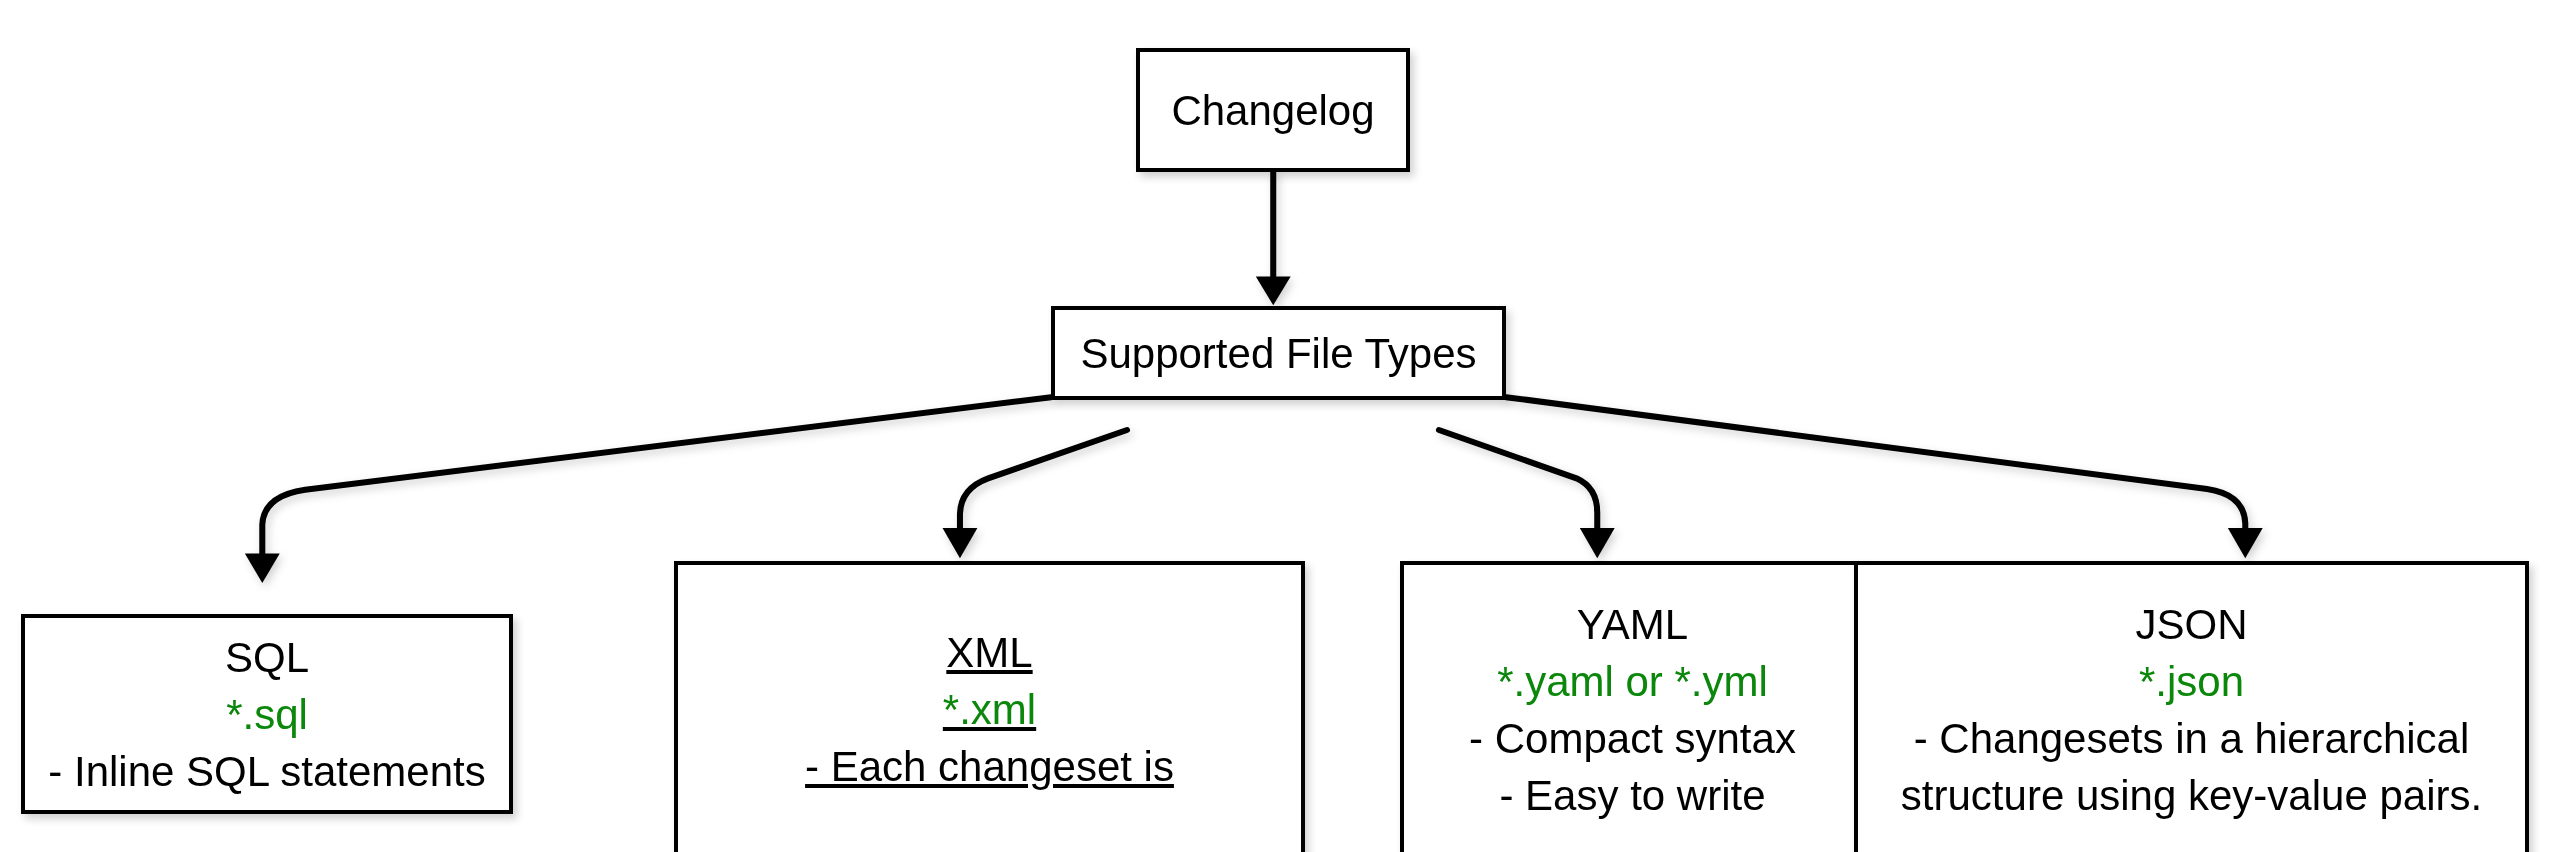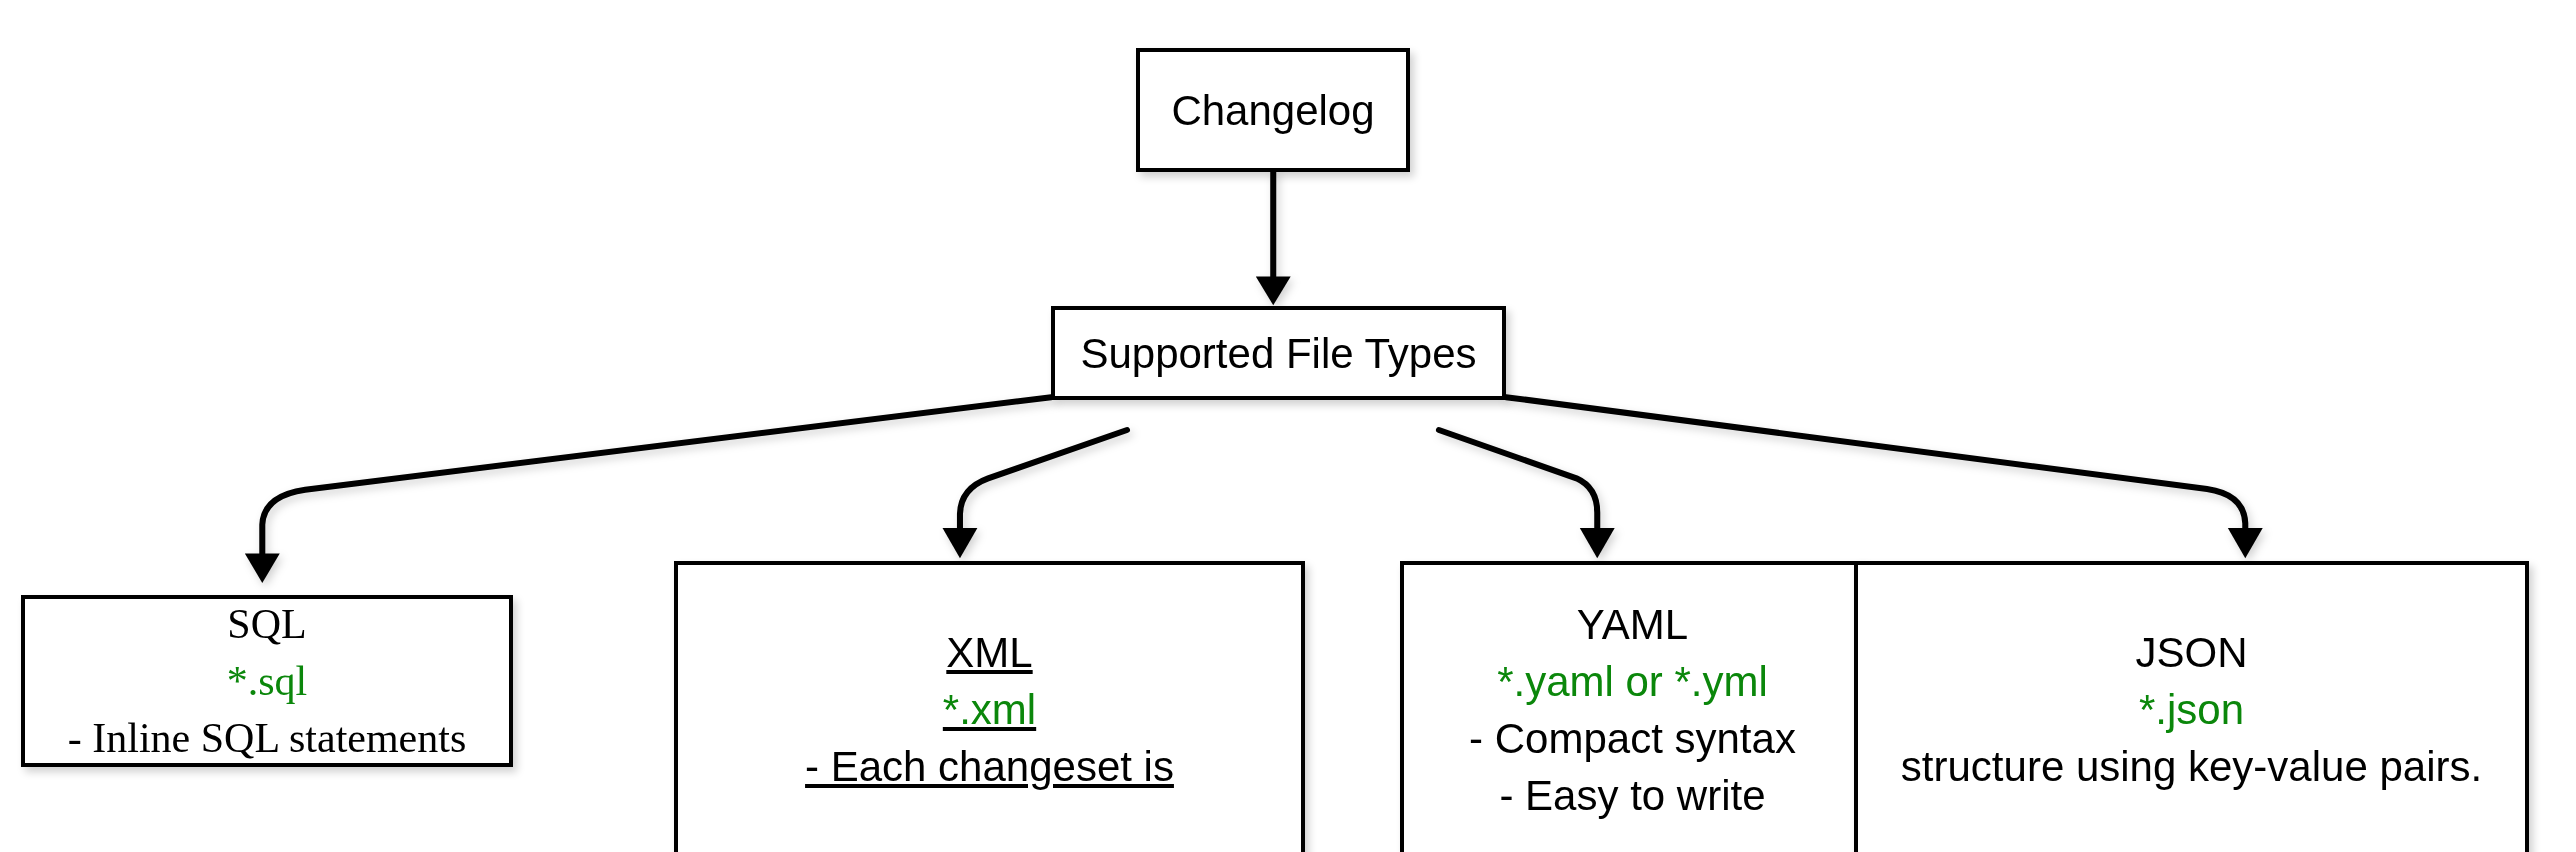--- a/index.html
+++ b/index.html
@@ -49,21 +49,21 @@
   </svg>
 
   <div class="node" style="left:1136px;top:20px;width:274px;height:124px;">
     <div class="tline">Changelog</div>
   </div>
 
   <div class="node" style="left:1051px;top:278px;width:455px;height:94px;">
     <div class="tline">Supported File Types</div>
   </div>
 
-  <div class="node" style="left:21px;top:567px;width:492px;height:172px;font-family:Liberation Serif, serif;">
+  <div class="node" style="left:21px;top:586px;width:492px;height:200px;">
     <div class="tline">SQL</div>
     <div class="tline pattern">*.sql</div>
     <div class="tline">- Inline SQL statements</div>
   </div>
 
   <div class="node" style="left:674px;top:533px;width:631px;height:297px;text-decoration:underline;">
     <div class="tline">XML</div>
     <div class="tline pattern">*.xml</div>
     <div class="tline">- Each changeset is</div>
   </div>
@@ -71,17 +71,18 @@
   <div class="node" style="left:1400px;top:533px;width:465px;height:297px;">
     <div class="tline">YAML</div>
     <div class="tline pattern">*.yaml or *.yml</div>
     <div class="tline">- Compact syntax</div>
     <div class="tline">- Easy to write</div>
   </div>
 
   <div class="node" style="left:1854px;top:533px;width:675px;height:297px;">
     <div class="tline">JSON</div>
     <div class="tline pattern">*.json</div>
+    <div class="tline">- Changesets in a hierarchical</div>
     <div class="tline">structure using key-value pairs.</div>
   </div>
 
 </div>
 
 
 </body></html>

